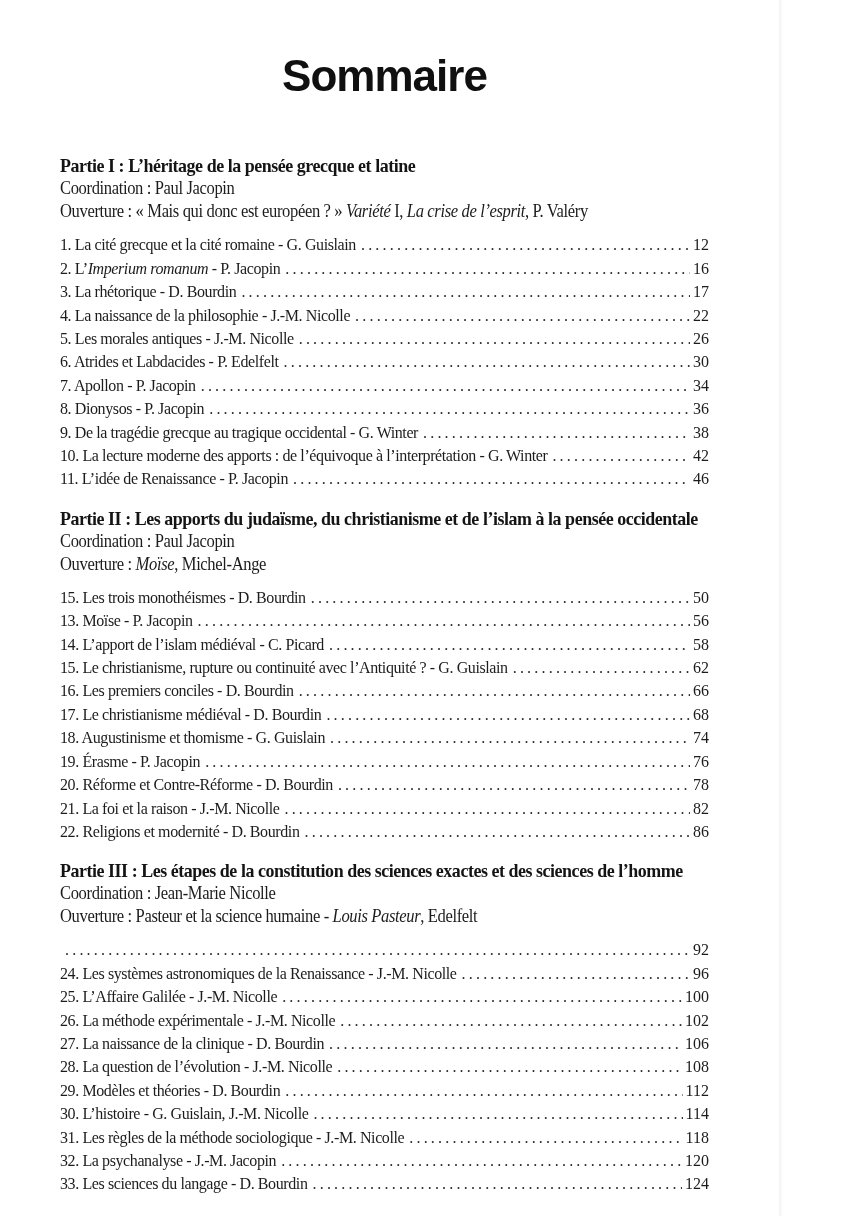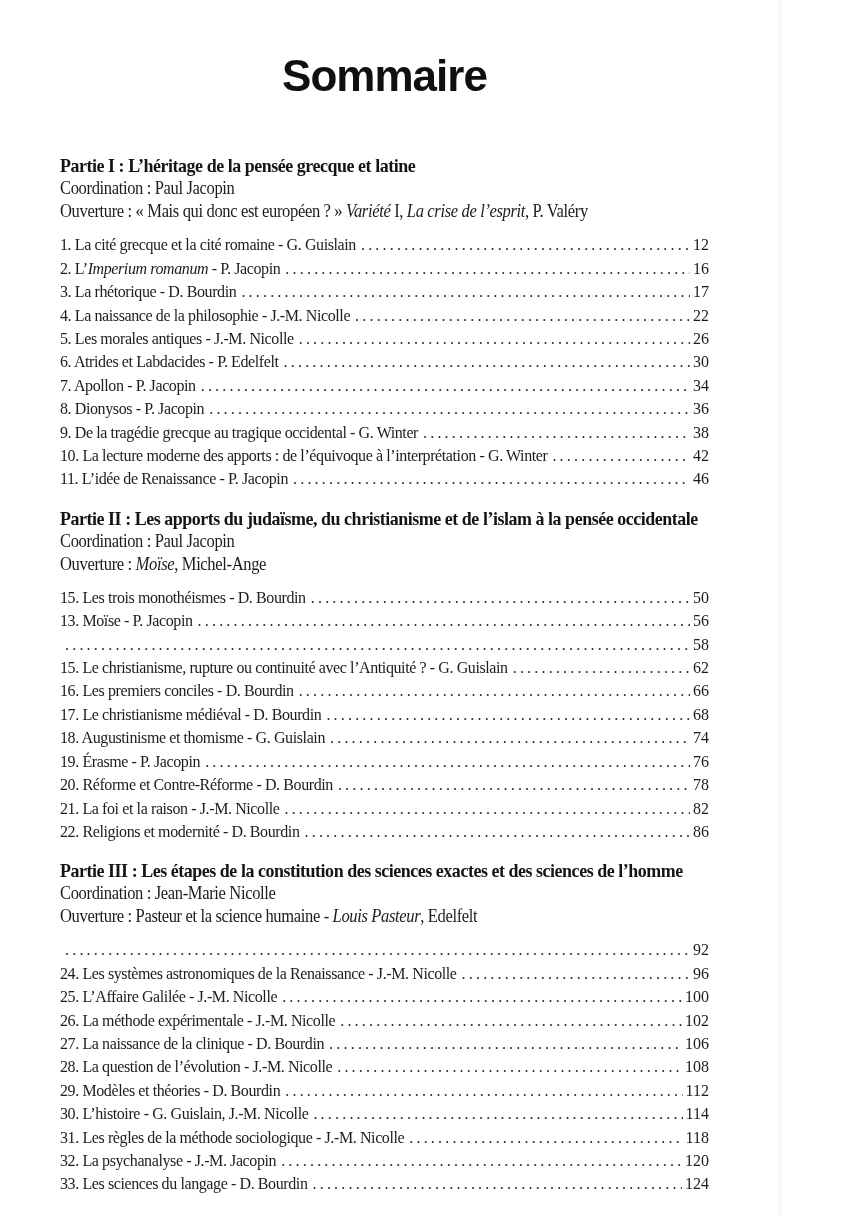--- a/index.html
+++ b/index.html
@@ -179,20 +179,21 @@
     <span class="page-num">50</span>
   </li>
 
   <li class="entry">
     <span class="entry-text"><span class="entry-num">13. </span><span>Moïse - P. Jacopin</span></span>
     <span class="dots" aria-hidden="true">........................................................................................................................................................................................................</span>
     <span class="page-num">56</span>
   </li>
 
   <li class="entry">
+    <span class="entry-text"><span class="entry-num">14. </span><span>L’apport de l’islam médiéval - C. Picard</span></span>
     <span class="dots" aria-hidden="true">........................................................................................................................................................................................................</span>
     <span class="page-num">58</span>
   </li>
 
   <li class="entry">
     <span class="entry-text"><span class="entry-num">15. </span><span>Le christianisme, rupture ou continuité avec l’Antiquité ? - G. Guislain</span></span>
     <span class="dots" aria-hidden="true">........................................................................................................................................................................................................</span>
     <span class="page-num">62</span>
   </li>
 

